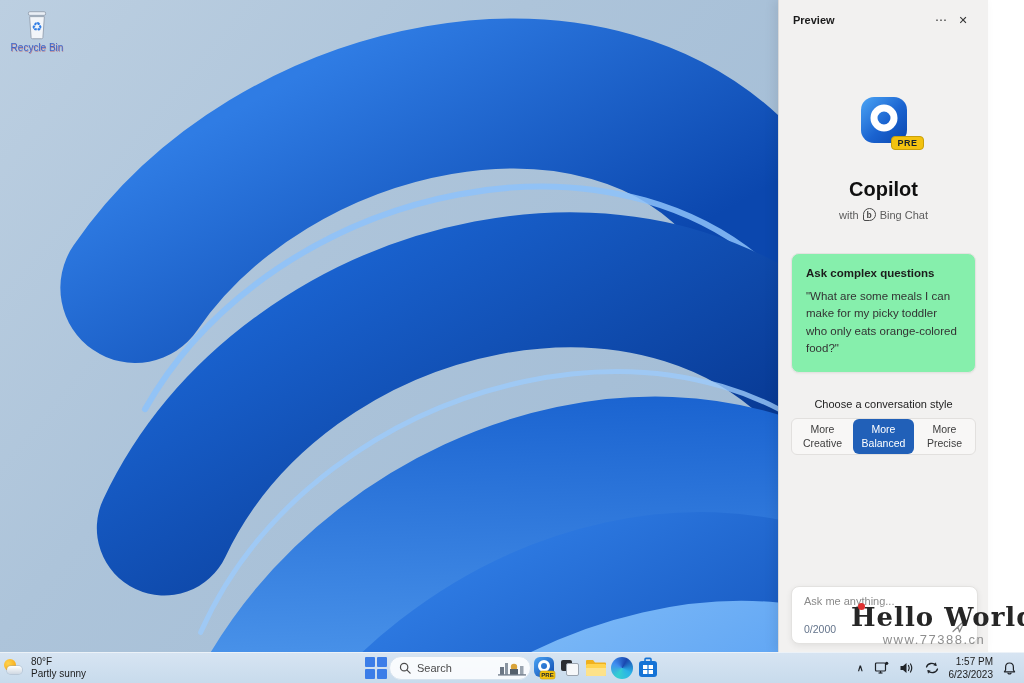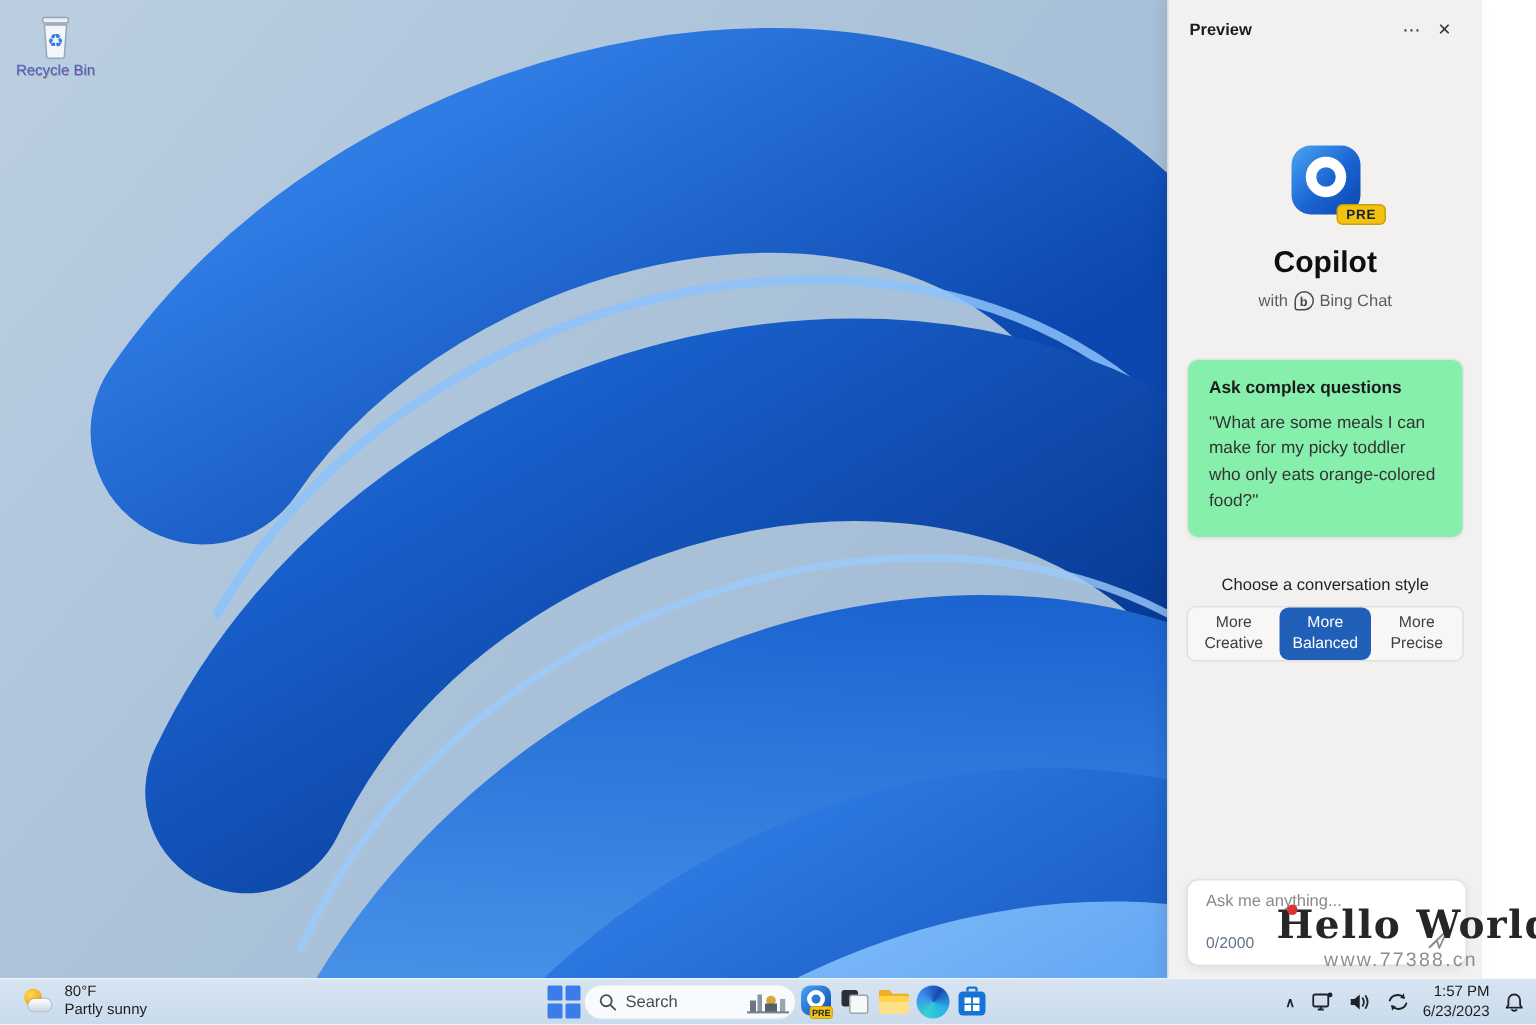--- a/index.html
+++ b/index.html
@@ -24,21 +24,21 @@
   .cp-header .spacer { flex:1; }
   .hdr-btn { width:22px; height:20px; border:none; background:transparent; color:#333;
     font-size:12px; line-height:20px; text-align:center; cursor:pointer; }
   .hdr-btn.close { font-size:11px; }
 
   .logo-wrap { margin-top:64px; display:flex; flex-direction:column; align-items:center; }
   .logo-box { position:relative; width:52px; height:52px; }
   .pre-badge { position:absolute; right:-14px; bottom:-4px; background:#f3c20f;
     border:1px solid #caa00a; border-radius:4px; padding:1px 5px; font-size:9px; font-weight:700;
     color:#15212e; letter-spacing:.5px; }
-  .app-title { margin-top:18px; font-size:20px; font-weight:700; color:#0f0f0f; }
+  .app-title { margin-top:32px; font-size:20px; font-weight:700; color:#0f0f0f; }
   .subtitle { margin-top:7px; display:flex; align-items:center; gap:4px; font-size:11px; color:#5c5c5c; }
   .b-icon { display:inline-flex; align-items:center; justify-content:center; width:13px; height:13px;
     border:1.3px solid #4a4a4a; border-radius:50% 50% 50% 2px; font-size:8.5px; font-weight:700; color:#4a4a4a; }
 
   .sugg-card { margin:32px 12px 0 12px; background:#86efac; border:1px solid #e4e3e1;
     border-radius:8px; padding:13px 14px 15px 14px; box-shadow:0 1px 2px rgba(0,0,0,.04); }
   .sugg-card .card-h { font-size:11.5px; font-weight:700; color:#1b1b1b; }
   .sugg-card .card-b { margin-top:9px; font-size:11.5px; color:#333; line-height:1.5; }
 
   .disclaimer { margin:22px 17px 0 17px; text-align:center; font-size:11px; color:#3f3f3f; line-height:1.22; }
@@ -68,21 +68,21 @@
   .watermark { position:absolute; left:851px; top:602px; width:166px; text-align:center;
     z-index:60; pointer-events:none; }
   .wm1 { position:relative; font-family:"DejaVu Serif",serif; font-weight:700; font-size:26px;
     color:#262626; letter-spacing:1px; white-space:nowrap; }
   .wm-dot { position:absolute; left:7px; top:1px; width:7px; height:7px; background:#e03131; border-radius:50%; }
   .wm2 { margin-top:0px; font-size:13px; color:#8e8e8e; letter-spacing:1.5px; white-space:nowrap; }
 
   
   .taskbar { position:absolute; left:0; bottom:0; width:1024px; height:31px;
     background:linear-gradient(#d7e4f2,#c8dbec); border-top:1px solid rgba(255,255,255,.65); z-index:40; }
-  .tb-left { position:absolute; left:14px; top:0; height:100%; display:flex; align-items:center; gap:7px; cursor:pointer; }
+  .tb-left { position:absolute; left:2px; top:0; height:100%; display:flex; align-items:center; gap:7px; cursor:pointer; }
   .weather-icon { position:relative; width:22px; height:20px; }
   .weather-icon .sun { position:absolute; left:2px; top:1px; width:12px; height:12px; border-radius:50%;
     background:radial-gradient(circle at 35% 35%,#ffd34d,#f59f0b); }
   .weather-icon .cloud { position:absolute; left:5px; top:8px; width:15px; height:8px; border-radius:8px;
     background:linear-gradient(#ffffff,#cfd8e2); box-shadow:0 0 0 1px rgba(150,160,175,.35); }
   .weather-text { font-size:10px; color:#1d1d1d; line-height:1.25; }
 
   .tb-center { position:absolute; left:50%; top:0; transform:translateX(-50%); height:100%;
     display:flex; align-items:center; gap:0; }
   .tb-btn { display:flex; align-items:center; justify-content:center; width:26px; height:26px;

